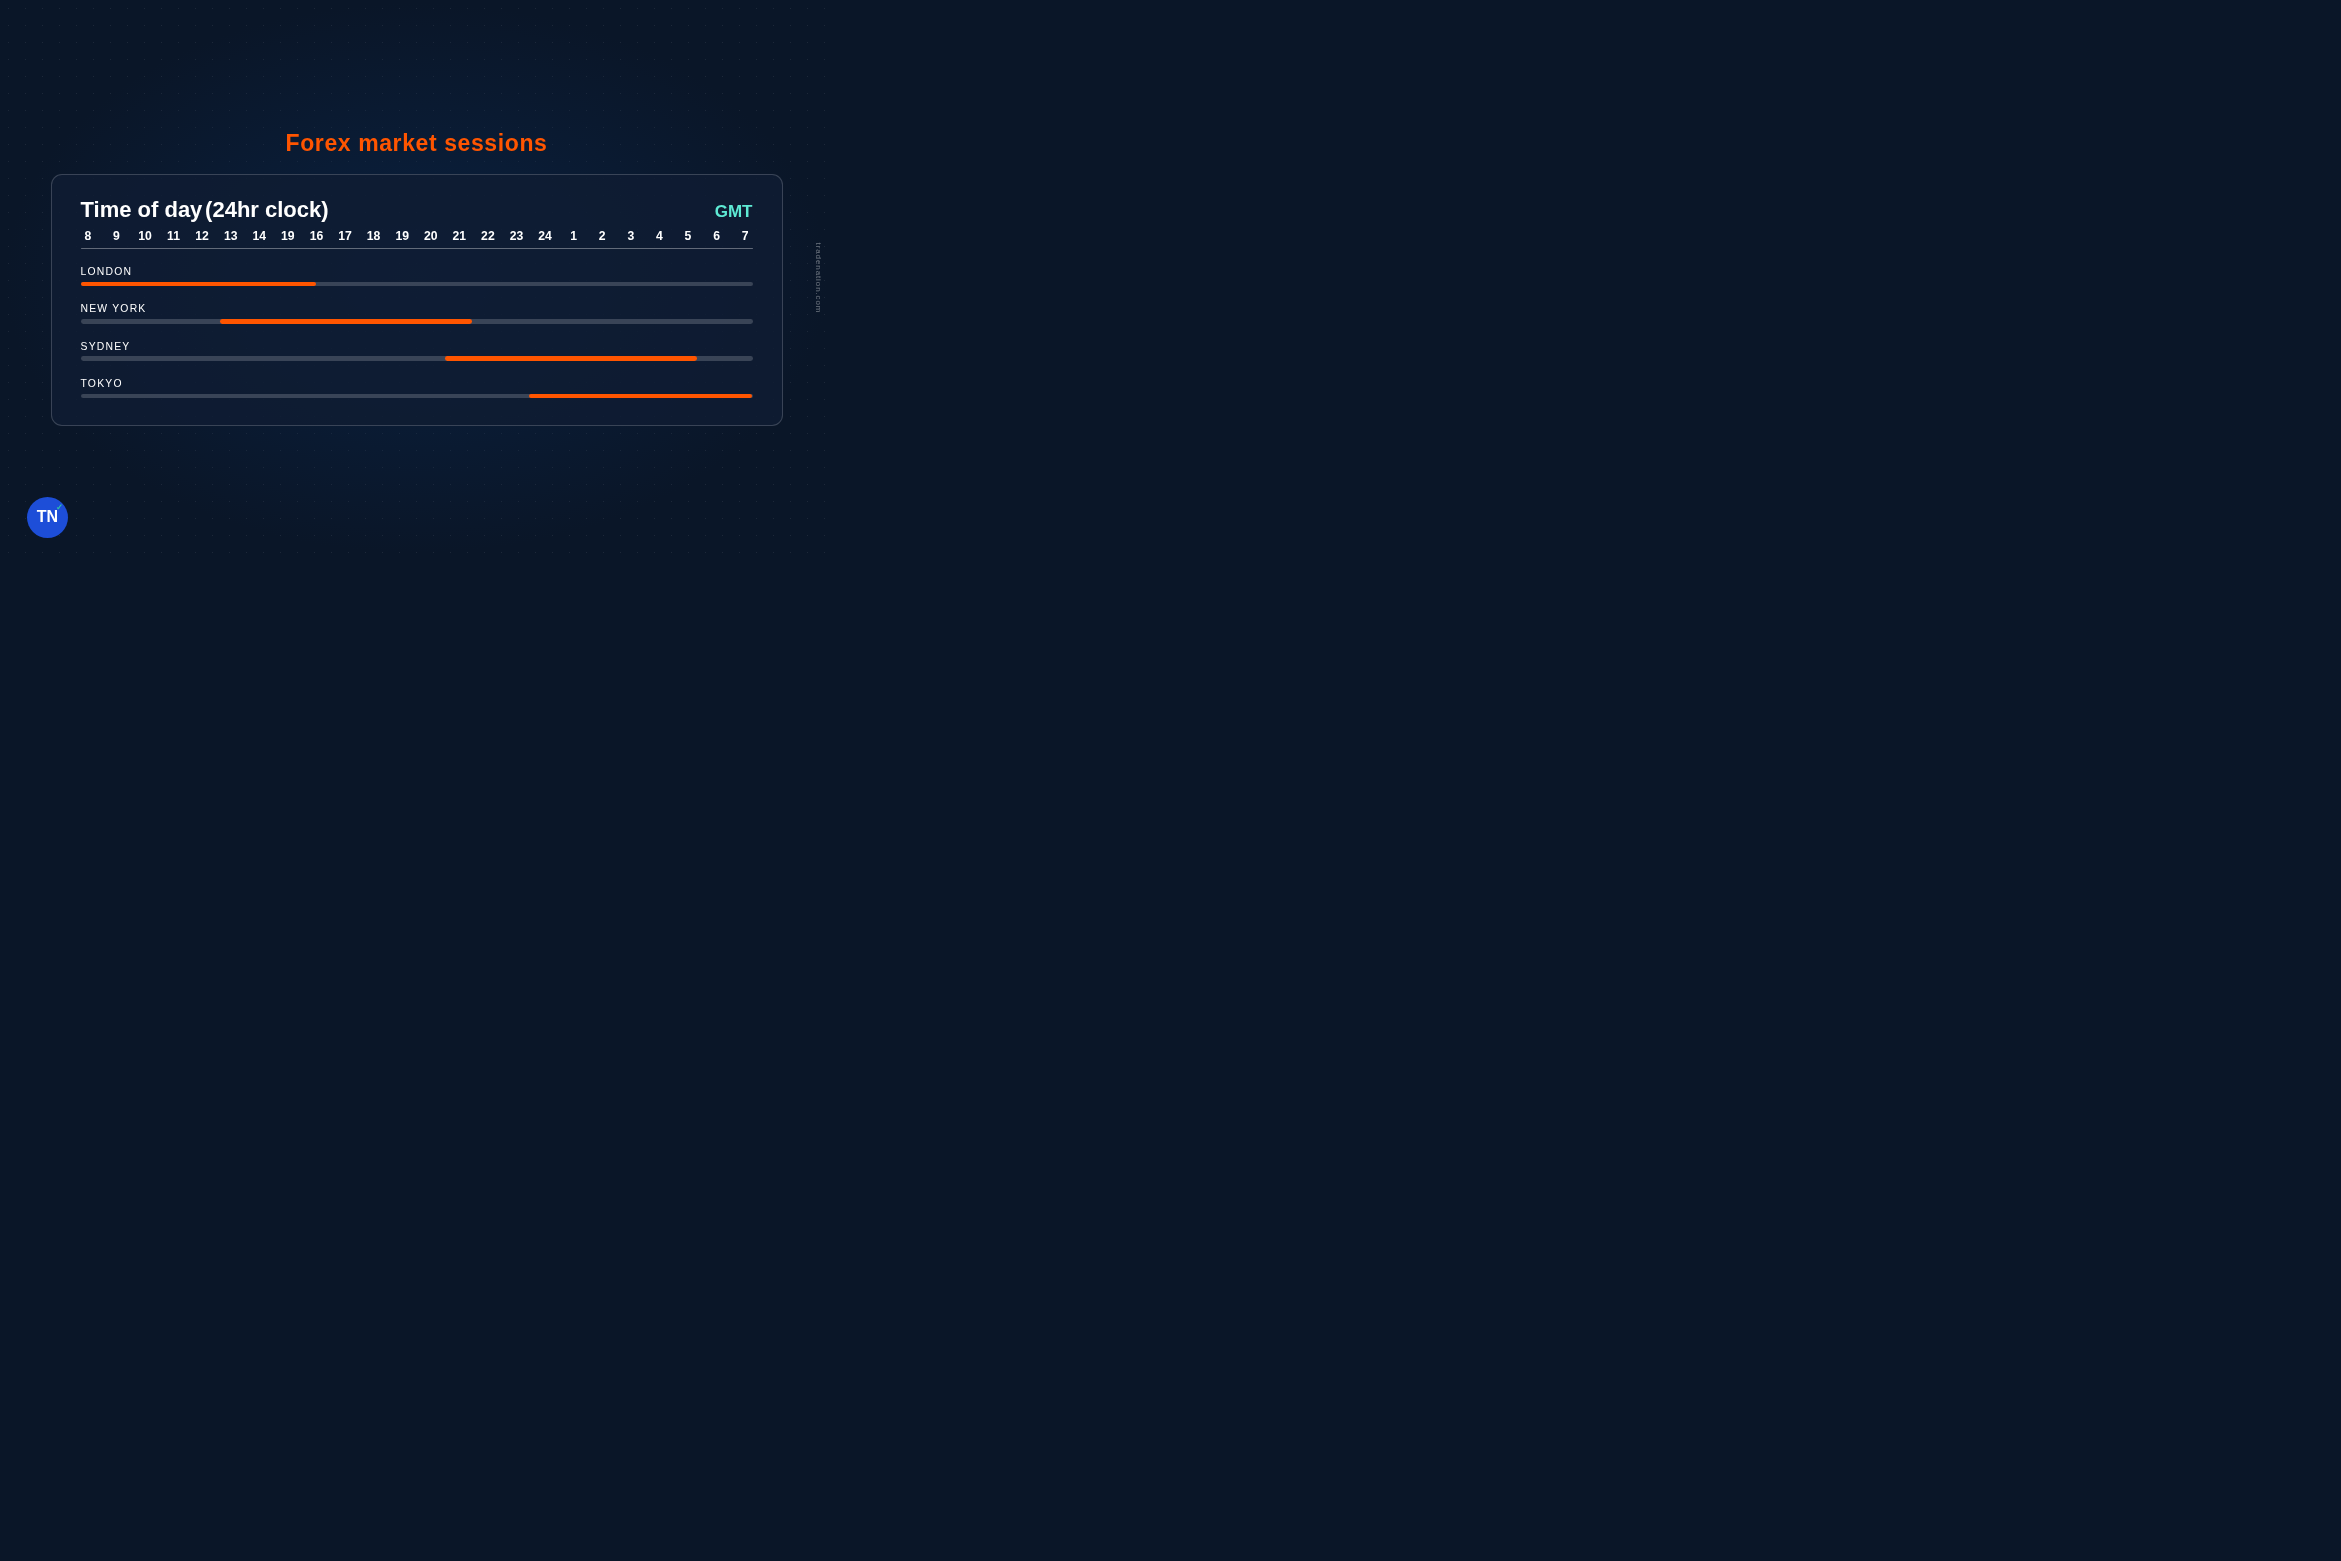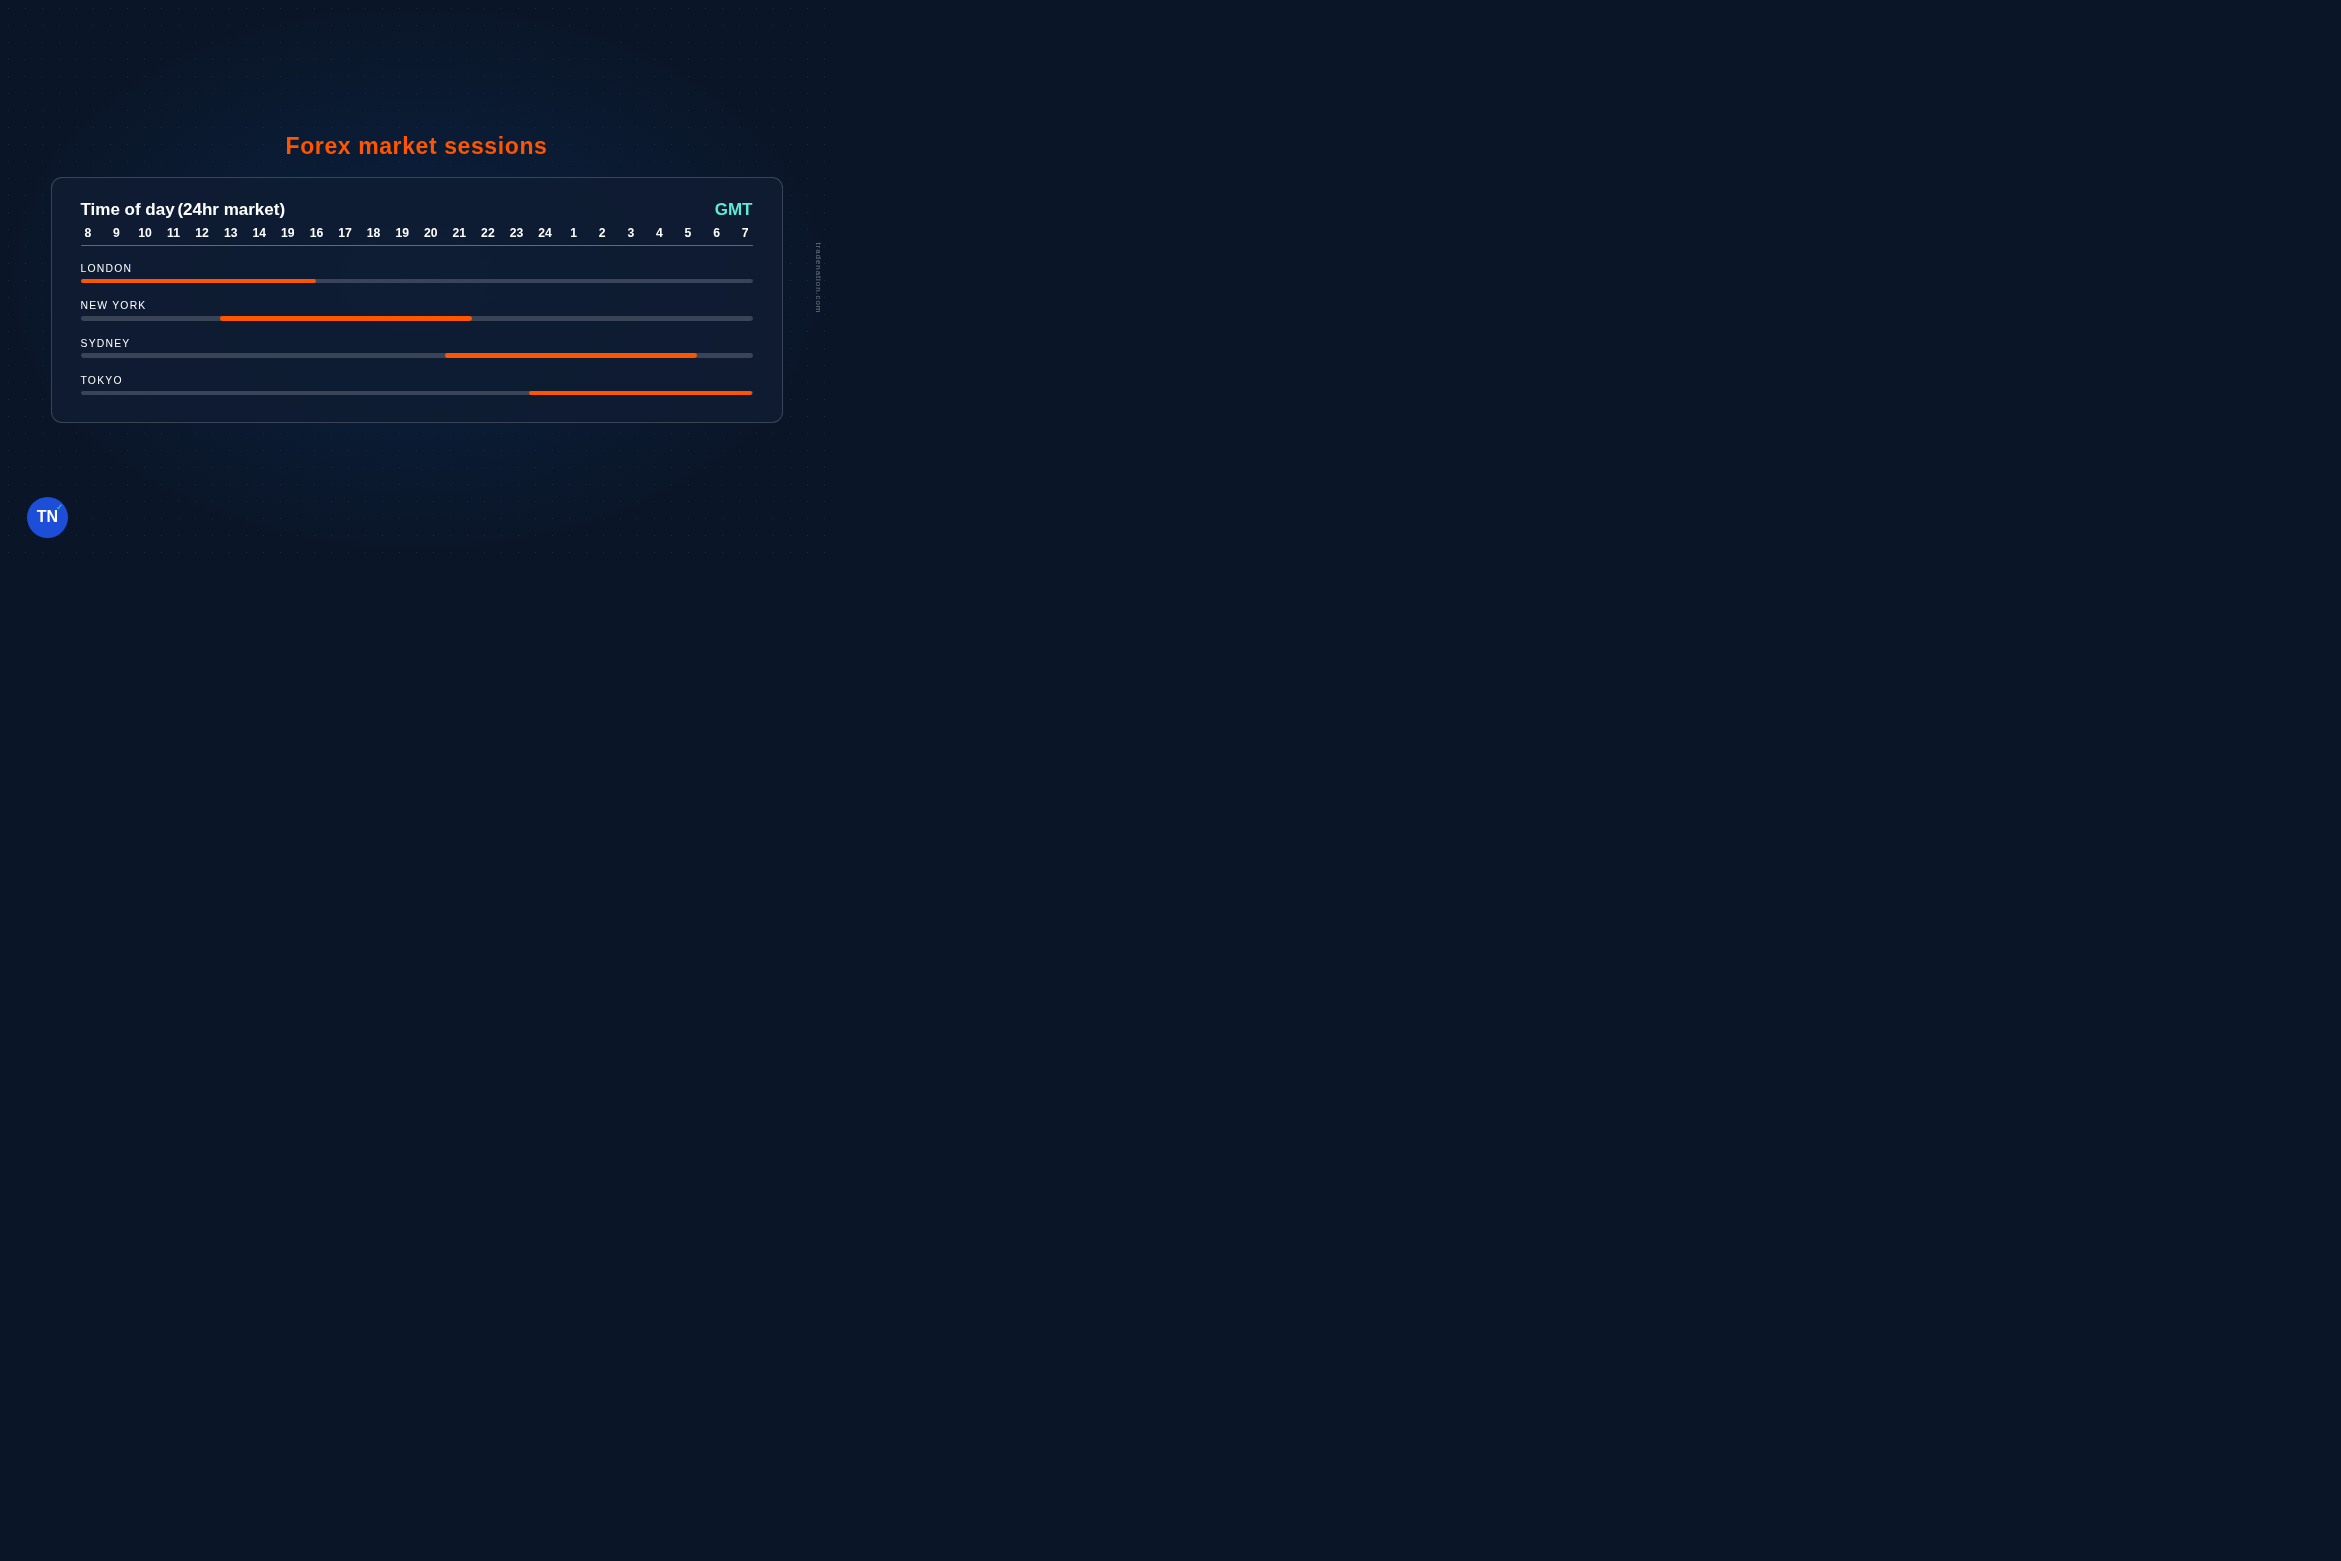--- a/index.html
+++ b/index.html
@@ -69,21 +69,21 @@
     }
 
     .card-header {
       display: flex;
       justify-content: space-between;
       align-items: baseline;
       margin-bottom: 6.1px;
     }
 
     .time-of-day {
-      font-size: 17px;
+      font-size: 22px;
       font-weight: 800;
       color: #ffffff;
     }
 
     .gmt-label {
       font-size: 17px;
       font-weight: 800;
       color: #5eead4;
     }
 
@@ -204,21 +204,21 @@
 
   <h1 class="page-title">
     <span>Forex  </span><span class="highlight" style="color:#ff5500;">market sessions</span>
   </h1>
 
   <div class="card">
 
     <div class="card-header">
       <div>
         <span class="time-of-day">Time of day</span>
-        <span class="time-of-day clock-note">(24hr market)</span>
+        <span class="time-of-day clock-note">(24hr clock)</span>
       </div>
       <div class="gmt-label">GMT</div>
     </div>
 
     <div class="time-axis" id="time-axis-row">
     <span>8</span>
         <span>9</span>
         <span>10</span>
         <span>11</span>
         <span>12</span>

